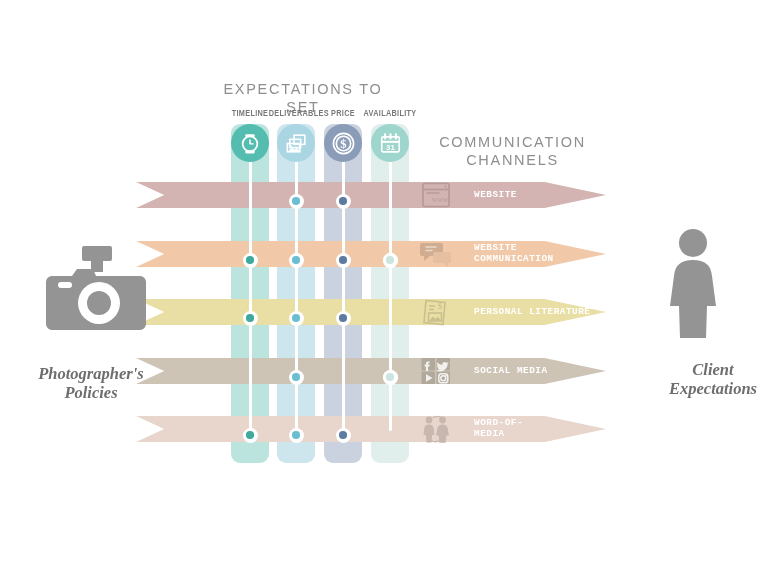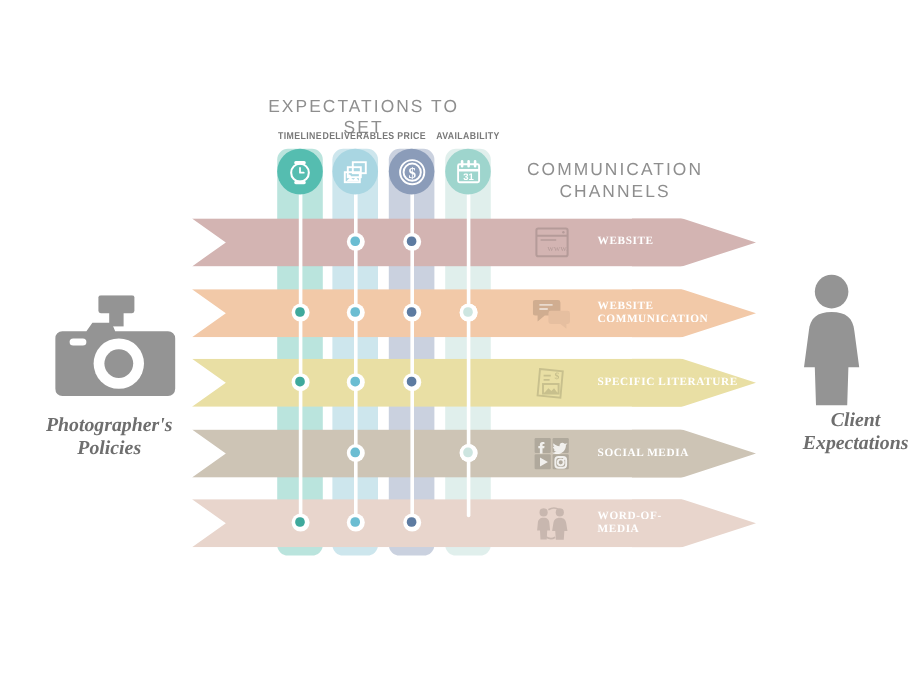--- a/index.html
+++ b/index.html
@@ -67,34 +67,34 @@
     border-radius:50%;
     background:#ffffff;
     display:flex; align-items:center; justify-content:center;
   }
   .node i {
     display:block;
     width:7.5px; height:7.5px; border-radius:50%;
   }
 
   
-  .arrow-row { position:absolute; left:160px; width:470px; height:40px; }
+  .arrow-row { position:absolute; left:136px; width:470px; height:26px; }
   .arrow-shape {
     position:absolute; inset:0;
     clip-path: polygon(
       0% 0%, 78% 0%, 78% -34%, 100% 50%, 78% 134%, 78% 100%, 0% 100%, 6% 50%
     );
   }
   .arrow-label {
     position:absolute;
     left:338px;
     top:50%;
     transform:translateY(-50%);
     color:#ffffff;
-    font-family:Liberation Serif, serif;
+    font-family:Liberation Mono, monospace;
     font-weight:700;
     font-size:9.4px;
     letter-spacing:.5px;
     line-height:1.15;
     white-space:pre-line;
   }
   .chan-icon {
     position:absolute;
     left:284px; top:50%;
     transform:translateY(-50%);
@@ -105,20 +105,21 @@
   .end-label {
     position:absolute;
     font-family:"Liberation Serif", serif;
     font-style:italic;
     font-weight:700;
     font-size:16.5px;
     color:#6e6e6e;
     text-align:center;
     line-height:1.18;
     white-space:pre-line;
+    margin-top:20px;
   }
   #photog-label { left:8px;  top:344px; width:166px; }
   #client-label { left:644px; top:340px; width:138px; }
 
   .end-icon { position:absolute; }
 </style>
 </head>
 <body>
 
 <div id="stage">
@@ -159,21 +160,21 @@
       </div>
       <div class="arrow-row" style="top: 299px;">
         <div class="arrow-shape" style="background: rgb(233, 223, 164);"></div>
         <div class="chan-icon"><svg viewBox="0 0 32 30" width="32" height="30" fill="none" stroke="#c8c08d" stroke-width="1.6">
         <path d="M6 3.5 l19 2 l-2 22 l-19 -2 z"></path>
         <path d="M9 9 h6 M9 12.5 h5" stroke-width="1.4"></path>
         <text x="20" y="12" font-family="Liberation Serif, serif" font-size="8" font-weight="700" text-anchor="middle" fill="#c8c08d" stroke="none">$</text>
         <rect x="8.5" y="16" width="13" height="8"></rect>
         <path d="M9.5 23.5 l3.5 -4 l2.5 2.4 l2.2 -2.4 l3 4 z" fill="#c8c08d" stroke="none"></path>
       </svg></div>
-        <div class="arrow-label">SPECIFIC LITERATURE</div>
+        <div class="arrow-label">PERSONAL LITERATURE</div>
       </div>
       <div class="arrow-row" style="top: 358px;">
         <div class="arrow-shape" style="background: rgb(205, 196, 181);"></div>
         <div class="chan-icon"><svg viewBox="0 0 32 30" width="32" height="30">
         <g fill="#b0a99c">
           <rect x="1.5" y="2" width="13.5" height="12.5" rx="1"></rect>
           <rect x="16.5" y="2" width="13.5" height="12.5" rx="1"></rect>
           <rect x="1.5" y="15.5" width="13.5" height="12.5" rx="1"></rect>
           <rect x="16.5" y="15.5" width="13.5" height="12.5" rx="1"></rect>
         </g>

